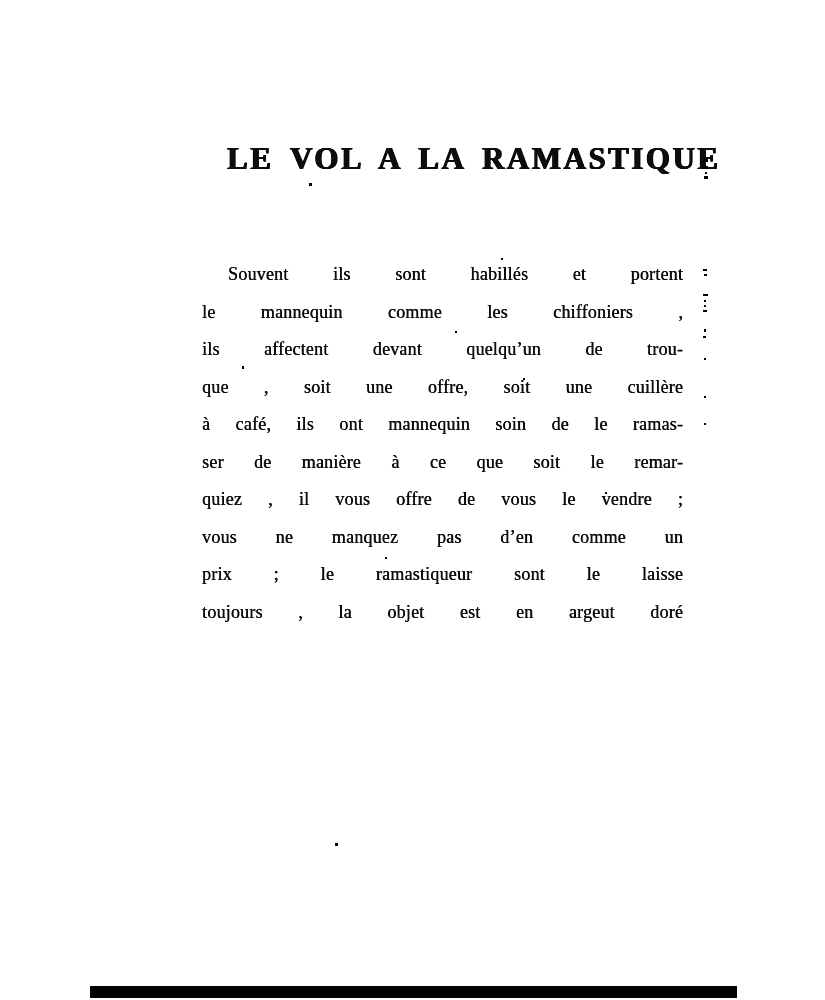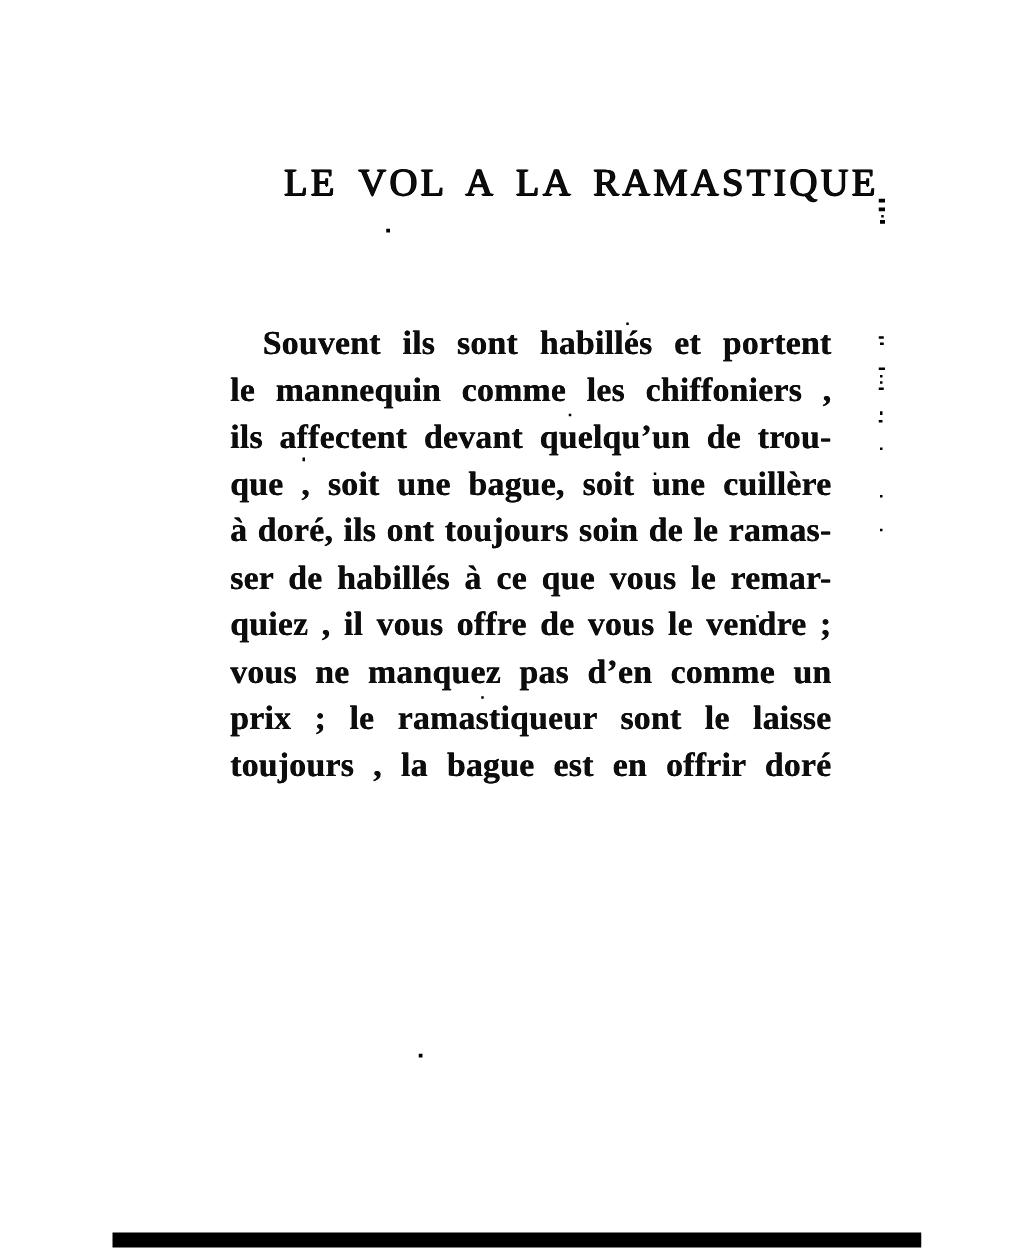--- a/index.html
+++ b/index.html
@@ -6,34 +6,34 @@
   .page{
     position:relative;
     width:825px;height:1000px;
     background:#ffffff;
     overflow:hidden;
     font-family:"Liberation Serif", serif;
     color:#0d0d0d;
   }
   .title{
     position:absolute;
-    left:227px;top:128px;
+    left:227px;top:141px;
     font-size:31px;
-    font-weight:400;
+    font-weight:700;
     letter-spacing:2.5px;
     word-spacing:7px;
     white-space:nowrap;
     text-shadow:0.7px 0 #000,-0.5px 0 #000,0 0.4px #000;
   }
   .paragraph{
     position:absolute;
-    left:184px;top:256px;
+    left:202px;top:256px;
     width:481px;
-    font-size:27px;
-    font-weight:700;
+    font-size:18px;
+    font-weight:400;
     line-height:37.5px;
     text-shadow:0.35px 0 #000;
   }
   .line{
     text-align:justify;
     text-align-last:justify;
     letter-spacing:0.2px;
   }
   .line.first{padding-left:26px;}
   .line.last{text-align-last:left;}
@@ -44,27 +44,27 @@
 </head>
 <body>
 
 <div class="page">
   <div class="title">LE VOL A LA RAMASTIQUE</div>
 
   <div class="paragraph">
       <div class="line first">Souvent ils sont habillés et portent</div>
       <div class="line">le mannequin comme les chiffoniers ,</div>
       <div class="line">ils affectent devant quelqu’un de trou-</div>
-      <div class="line">que , soit une bague, soit une cuillère</div>
-      <div class="line">à doré, ils ont toujours soin de le ramas-</div>
-      <div class="line">ser de habillés à ce que vous le remar-</div>
+      <div class="line">que , soit une offre, soit une cuillère</div>
+      <div class="line">à café, ils ont mannequin soin de le ramas-</div>
+      <div class="line">ser de manière à ce que soit le remar-</div>
       <div class="line">quiez , il vous offre de vous le vendre ;</div>
       <div class="line">vous ne manquez pas d’en comme un</div>
       <div class="line">prix ; le ramastiqueur sont le laisse</div>
-      <div class="line">toujours , la bague est en offrir doré</div>
+      <div class="line">toujours , la objet est en argeut doré</div>
     </div>
 
   <div class="noise-layer">
     <div class="bar" style="left: 90px; top: 986px; width: 647px; height: 12px;"></div>
   <div class="speck" style="left: 703px; top: 159px; width: 5px; height: 3px;"></div>
       <div class="speck" style="left: 703px; top: 166px; width: 5px; height: 3px;"></div>
       <div class="speck" style="left: 705px; top: 172px; width: 2px; height: 2px;"></div>
       <div class="speck" style="left: 704px; top: 176px; width: 4px; height: 3px;"></div>
       <div class="speck" style="left: 703px; top: 269px; width: 4px; height: 2px;"></div>
       <div class="speck" style="left: 704px; top: 274px; width: 3px; height: 2px;"></div>

